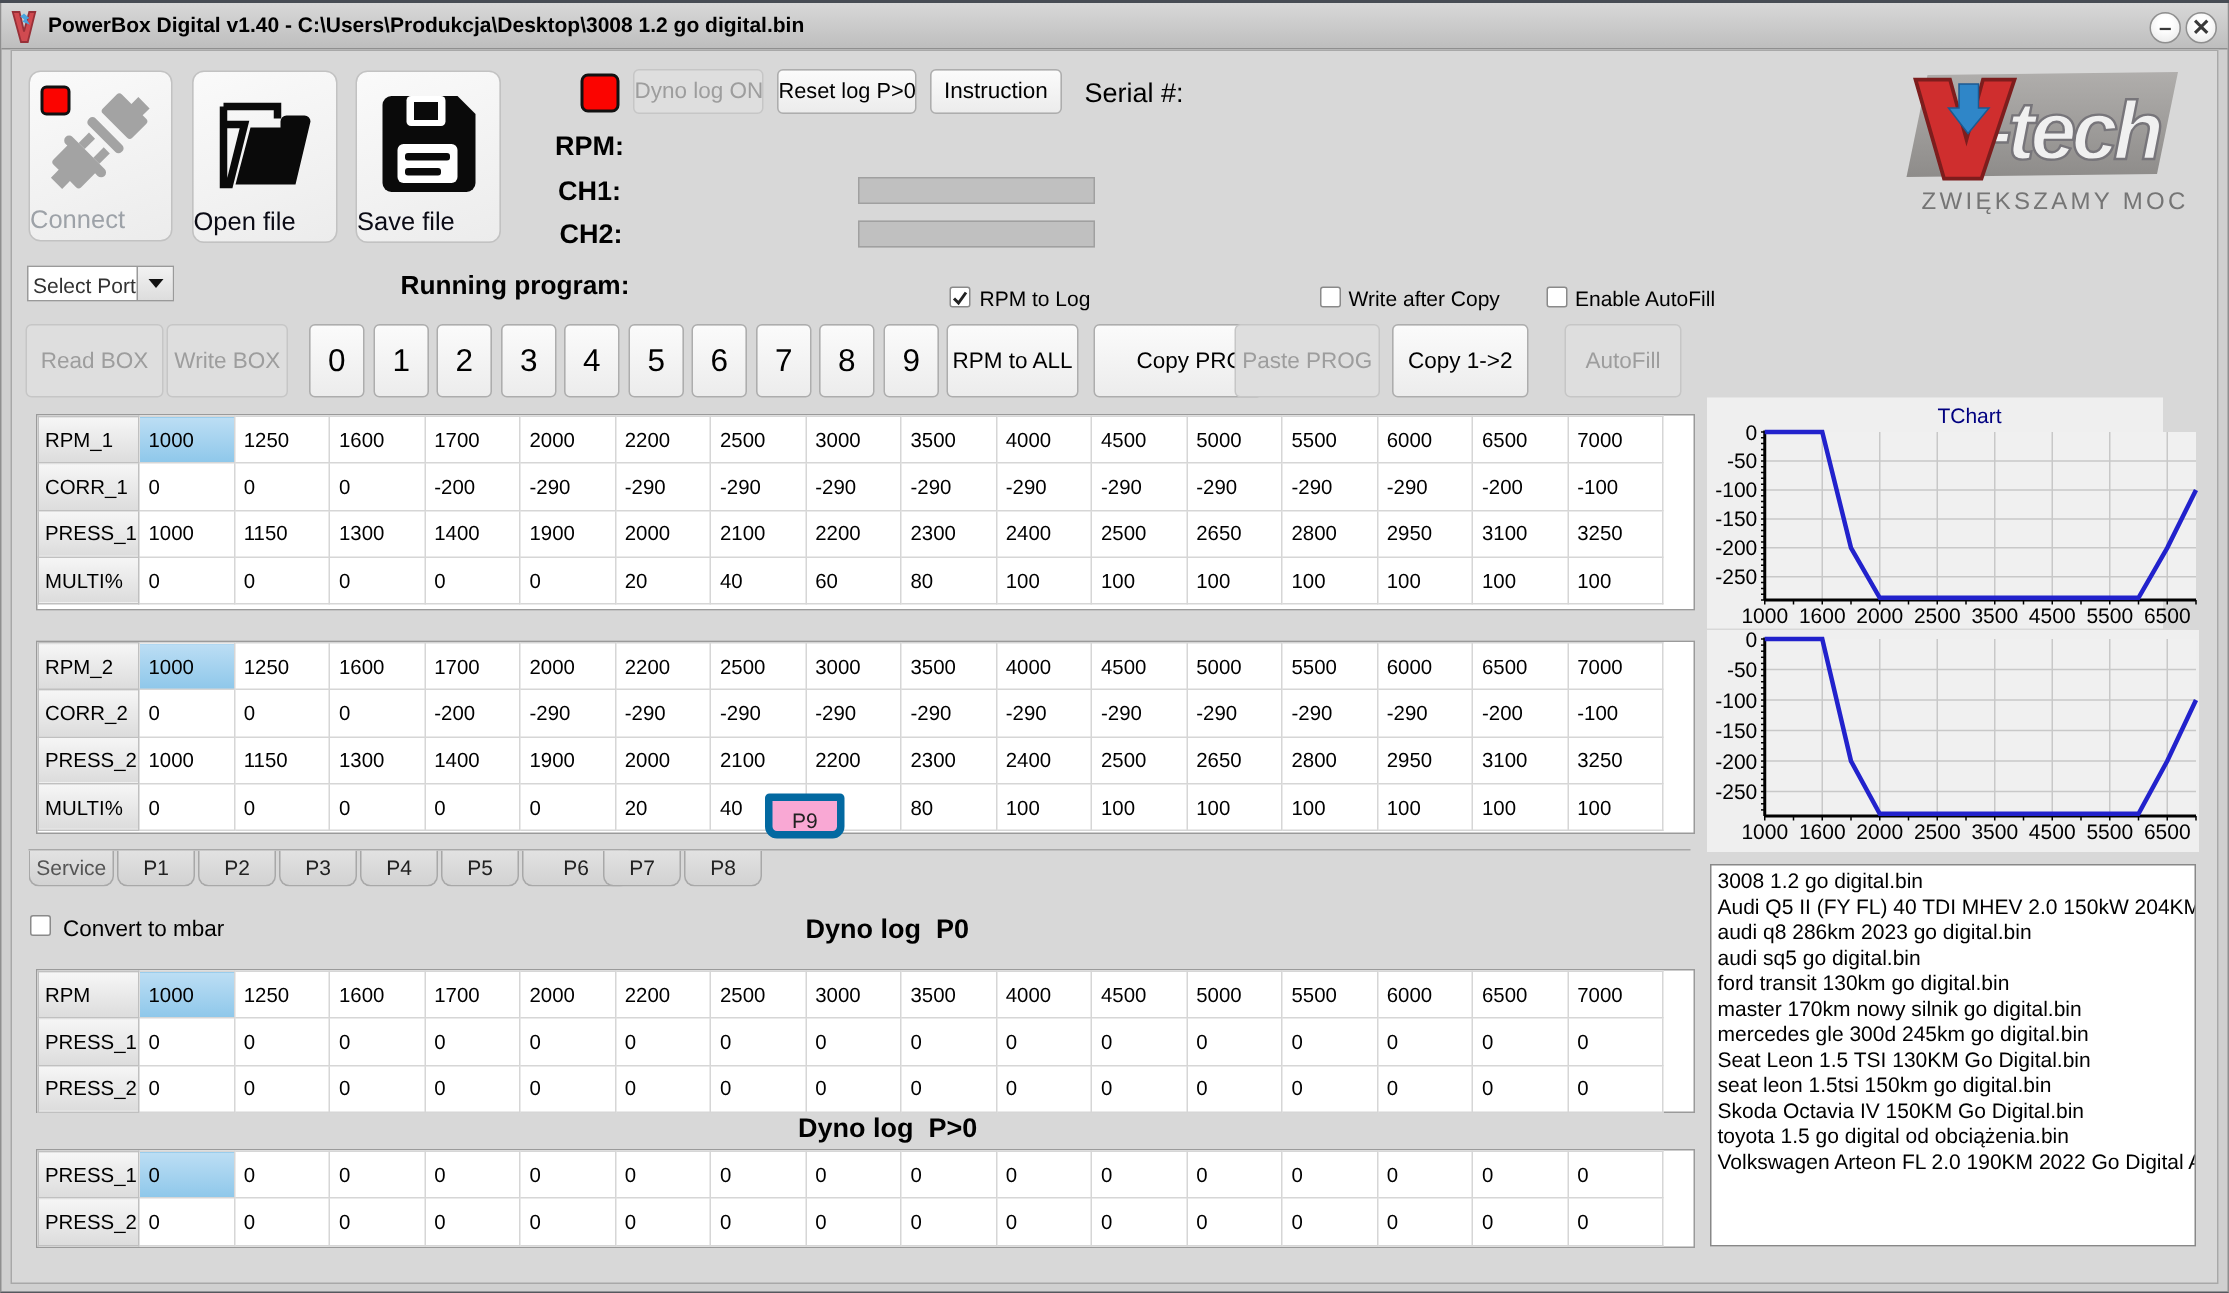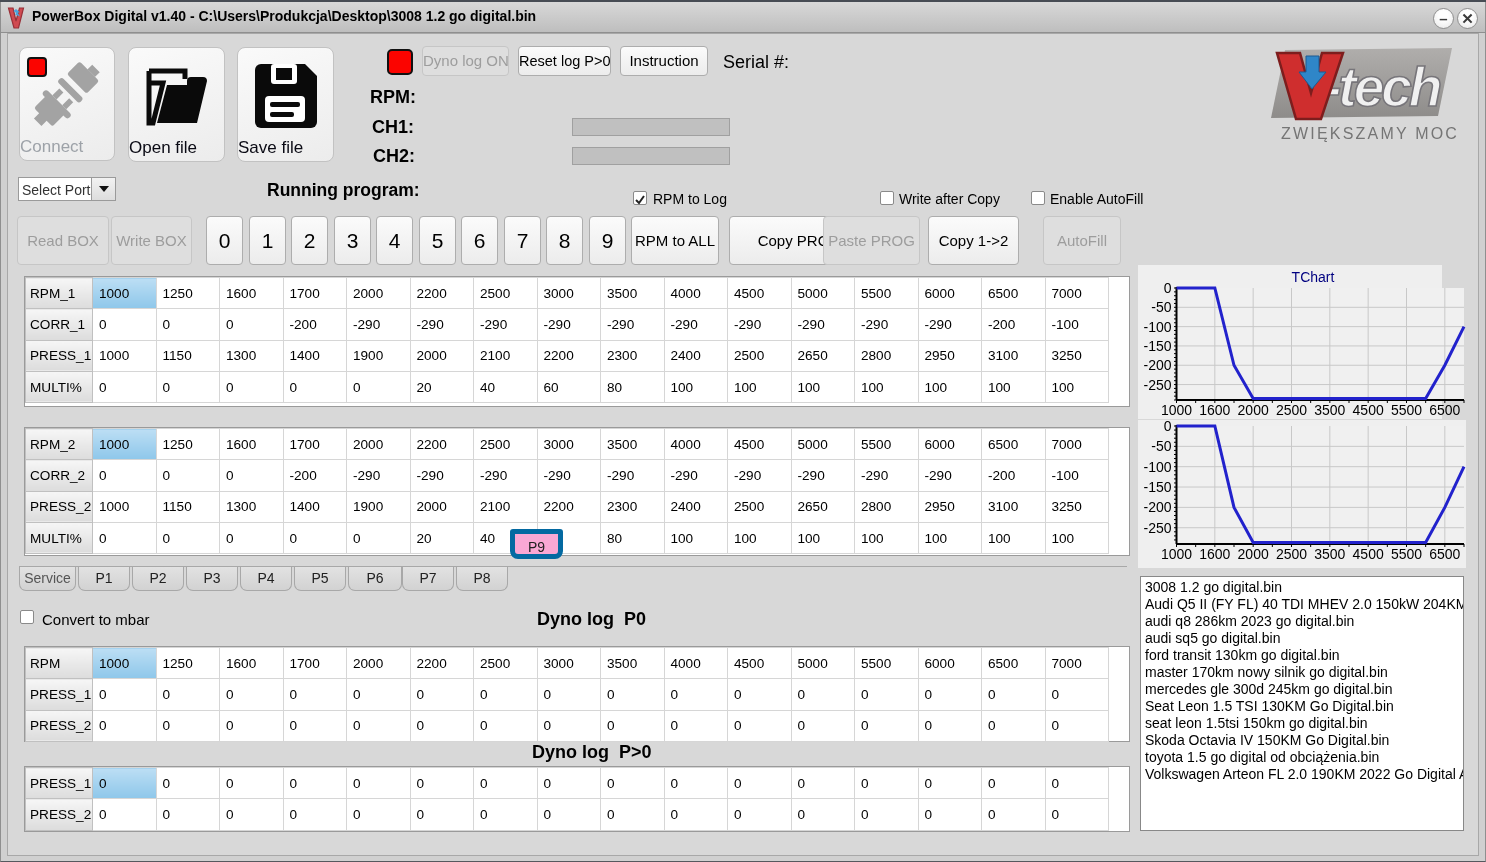--- a/index.html
+++ b/index.html
@@ -334,21 +334,21 @@
     </table>
   </div>
 
 <div id="tabline"></div>
 <div class="tab" style="left:19px;width:57px;"><span style="color:#555">Service</span></div>
 <div class="tab" style="left:78px;width:52px;">P1</div>
 <div class="tab" style="left:132px;width:52px;">P2</div>
 <div class="tab" style="left:186px;width:52px;">P3</div>
 <div class="tab" style="left:240px;width:52px;">P4</div>
 <div class="tab" style="left:294px;width:52px;">P5</div>
-<div class="tab" style="left:348px;width:54px;">P6</div>
+<div class="tab" style="left:348px;width:72px;">P6</div>
 <div class="tab" style="left:402px;width:52px;">P7</div>
 <div class="tab" style="left:456px;width:52px;">P8</div>
 <div class="tab active" style="left:510px;width:53px;">P9</div>
 
 <div class="cb" style="left:20px;top:610px;"></div>
 <div class="cblabel" style="left:42px;top:611px;font-size:15px;">Convert to mbar</div>
 <div class="sectitle" style="left:537px;top:609px;">Dyno log&nbsp; P0</div>
 <div class="gridwrap" style="left:24px;top:630px;width:1106px;height:96px;margin-top:16px;" id="t3">
     <table class="grid" style="width:1083px">
       <colgroup>

